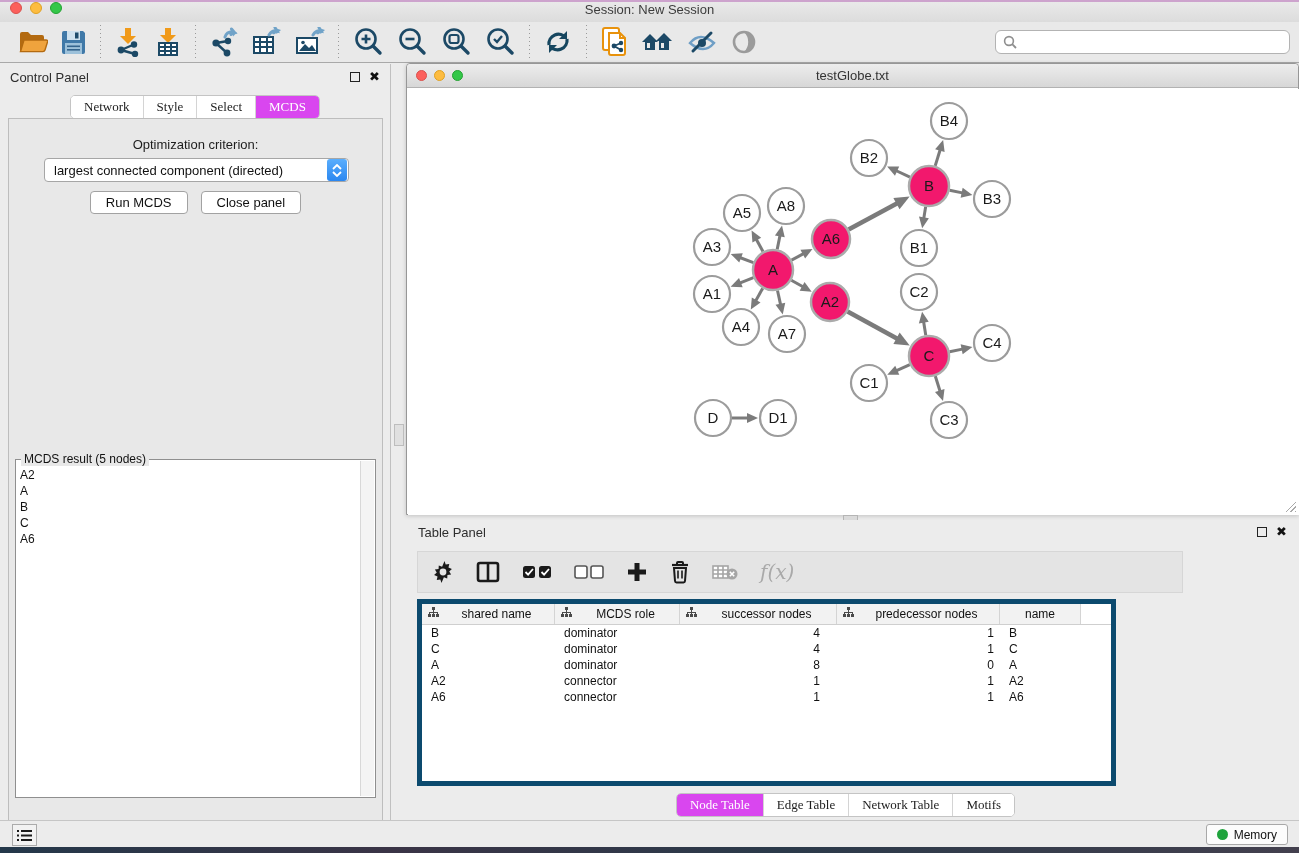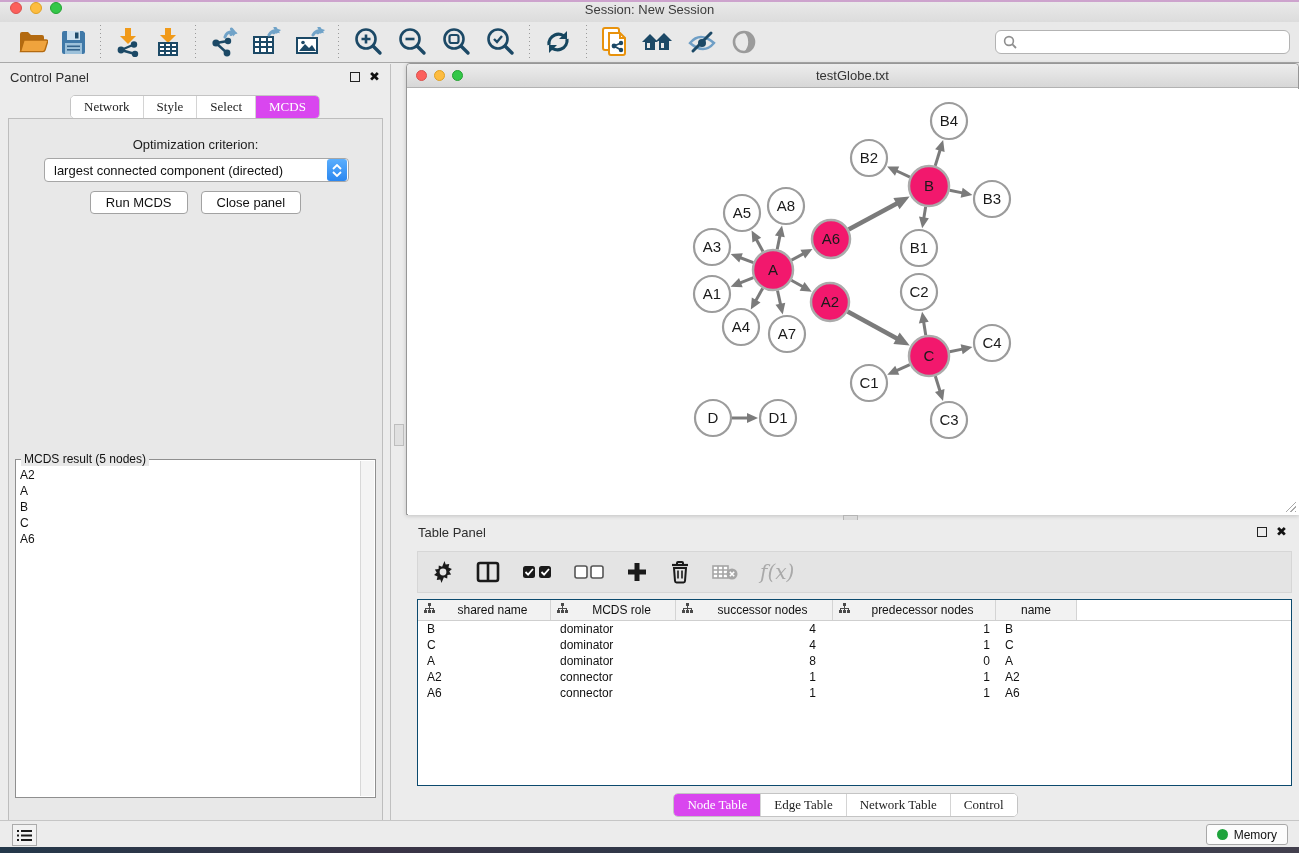--- a/index.html
+++ b/index.html
@@ -80,28 +80,28 @@
      background:repeating-linear-gradient(135deg, transparent 0 2px, #a9a9a9 2px 3px); 
      clip-path:polygon(100% 0, 100% 100%, 0 100%); }
   .gutter-handle-v { position:absolute; left:394px; top:424px; width:10px; height:22px;
      background:#e0e0e0; border:1px solid #bdbdbd; }
   .gutter-handle-h { position:absolute; left:843px; top:515px; width:15px; height:6px;
      background:#dadada; border:1px solid #b5b5b5; }
 
   
   .table-panel { position:absolute; left:392px; top:520px; width:907px; height:300px; background:#ececec; }
   .table-panel .panel-header { padding-left:26px; padding-right:12px; height:24px; }
-  .tp-toolbar { position:absolute; left:25px; top:31px; width:875px; height:42px; background:#e4e4e4;
+  .tp-toolbar { position:absolute; left:25px; top:31px; width:766px; height:42px; background:#e4e4e4;
      border:1px solid #d6d6d6; display:flex; align-items:center; }
   .tp-icon { margin-left:22px; display:flex; align-items:center; cursor:default; }
   .tp-icon.first { margin-left:14px; }
   .fx-label { font-family:"DejaVu Serif","Liberation Serif",serif; font-style:italic; font-size:20px; color:#a9a9a9; }
 
-  .tp-table { position:absolute; left:25px; top:79px; width:875px; height:187px; background:#fff;
-     border:1px solid #0c4a6e; overflow:hidden; }
+  .tp-table { position:absolute; left:25px; top:79px; width:699px; height:187px; background:#fff;
+     border:5px solid #0c4a6e; overflow:hidden; }
   .tbl-header { display:flex; height:21px; border-bottom:1px solid #cfcfcf; }
   .th-cell { background:#f2f2f2; border-right:1px solid #d4d4d4; display:flex; align-items:center; font-size:12px; color:#111; }
   .th-cell .th-label { flex:1; text-align:center; }
   .th-cell svg { margin-left:6px; }
   .tbl-row { display:flex; height:16px; font-size:12px; color:#111; }
   .td-cell { overflow:hidden; white-space:nowrap; line-height:16px; }
   .td-left { padding-left:9px; text-align:left; }
   .td-right { text-align:right; }
 
   .tp-tabs { position:absolute; left:0; top:273px; width:100%; display:flex; justify-content:center; }
@@ -616,21 +616,21 @@
             <div class="td-cell td-left" style="width: 81px;">A6</div>
           </div>
         </div>
     </div>
 
     <div class="tp-tabs">
       <div class="seg-group" id="tp-tabs">
           <div class="seg active">Node Table</div>
           <div class="seg">Edge Table</div>
           <div class="seg">Network Table</div>
-          <div class="seg">Control</div>
+          <div class="seg">Motifs</div>
         </div>
     </div>
   </div>
 
   <div class="statusbar">
     <div class="sb-listbtn">
       <svg width="15" height="13" viewBox="0 0 15 13">
           <g fill="#1a1a1a">
             <rect x="0" y="1" width="2" height="2"></rect>
             <rect x="4" y="1" width="11" height="2"></rect>

